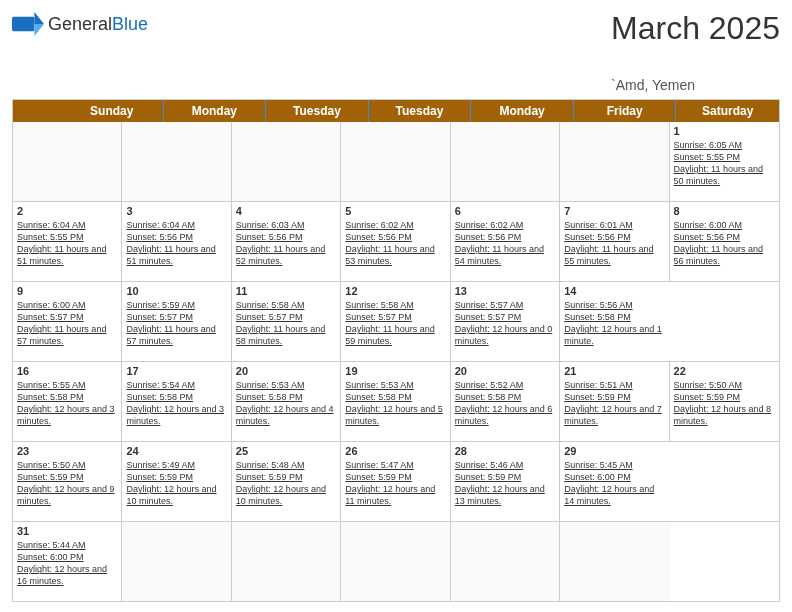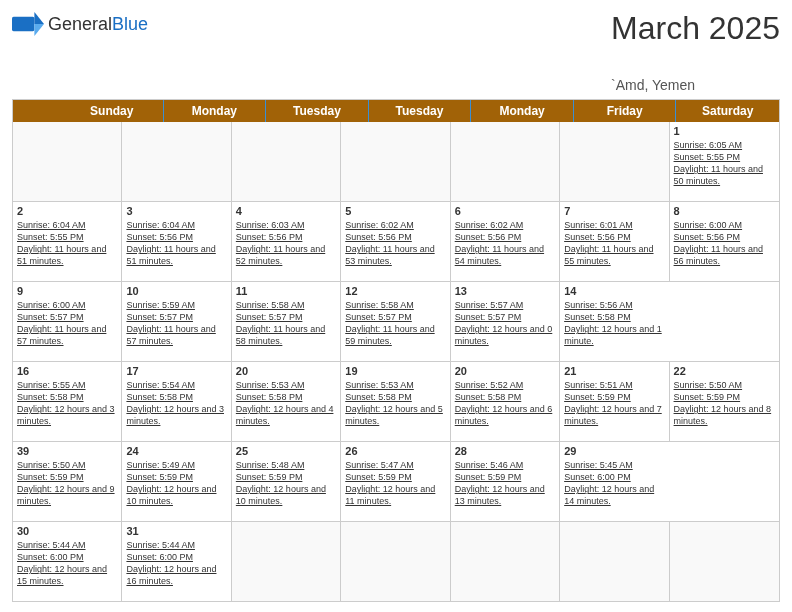--- a/index.html
+++ b/index.html
@@ -299,21 +299,21 @@
           <div class="cal-cell">
             <div class="day-num">22</div>
             <div class="cell-content">Sunrise: 5:50 AM
 Sunset: 5:59 PM
 Daylight: 12 hours
 and 8 minutes.</div>
           </div>
         </div>
         <div class="cal-row">
           <div class="cal-cell">
-            <div class="day-num">39</div>
+            <div class="day-num">23</div>
             <div class="cell-content">Sunrise: 5:50 AM
 Sunset: 5:59 PM
 Daylight: 12 hours
 and 9 minutes.</div>
           </div>
           <div class="cal-cell">
             <div class="day-num">24</div>
             <div class="cell-content">Sunrise: 5:49 AM
 Sunset: 5:59 PM
 Daylight: 12 hours
@@ -342,27 +342,20 @@
           </div>
           <div class="cal-cell">
             <div class="day-num">29</div>
             <div class="cell-content">Sunrise: 5:45 AM
 Sunset: 6:00 PM
 Daylight: 12 hours
 and 14 minutes.</div>
           </div>
         </div>
         <div class="cal-row">
-          <div class="cal-cell">
-            <div class="day-num">30</div>
-            <div class="cell-content">Sunrise: 5:44 AM
-Sunset: 6:00 PM
-Daylight: 12 hours
-and 15 minutes.</div>
-          </div>
           <div class="cal-cell">
             <div class="day-num">31</div>
             <div class="cell-content">Sunrise: 5:44 AM
 Sunset: 6:00 PM
 Daylight: 12 hours
 and 16 minutes.</div>
           </div>
           <div class="cal-cell empty"></div>
           <div class="cal-cell empty"></div>
           <div class="cal-cell empty"></div>

